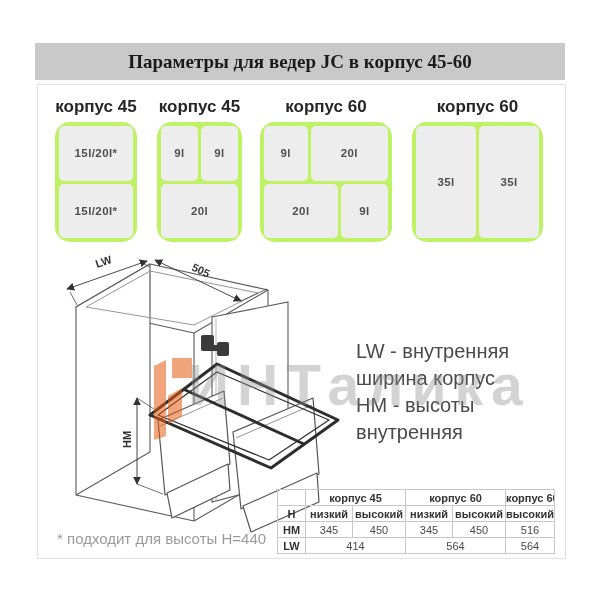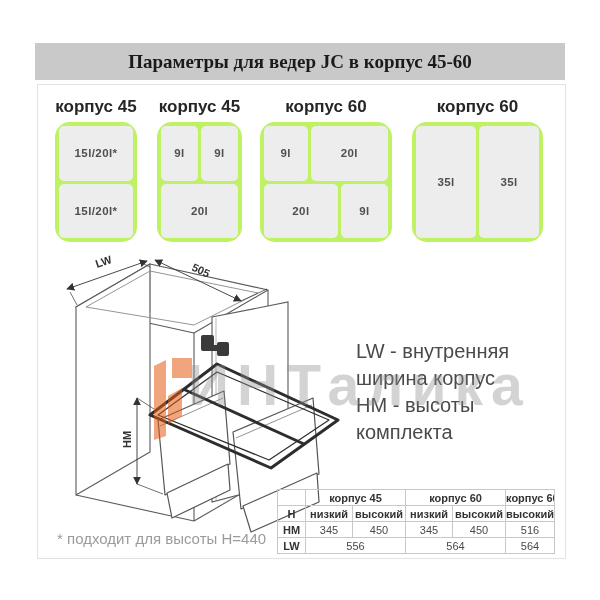--- a/index.html
+++ b/index.html
@@ -144,21 +144,21 @@
       <line x1="82" y1="146" x2="99" y2="157" stroke-width="0.7"></line>
       <line x1="82" y1="232" x2="108" y2="242" stroke-width="0.7"></line>
       <text transform="translate(76,196) rotate(-90)" font-size="11" font-weight="600" fill="#333" stroke="none">HM</text>
     </g>
   </svg>
 
   <div class="legend">
     <div>LW - внутренняя</div>
     <div>ширина корпус</div>
     <div>HM - высоты</div>
-    <div>комплекта</div>
+    <div>внутренняя</div>
   </div>
 
   <svg class="wm-logo" width="46" height="84" viewBox="0 0 46 84">
     <polygon points="6,10 18,4 18,80 6,84" fill="#e65c13"></polygon>
     <rect x="24" y="2" width="20" height="20" fill="#e65c13"></rect>
     <polygon points="20,40 34,32 34,60 20,68" fill="#e65c13"></polygon>
   </svg>
   <div class="wm-text">ИНТалика</div>
 
   <table class="spec">
@@ -188,21 +188,21 @@
     <tr>
       <th>HM</th>
       <td>345</td>
       <td>450</td>
       <td>345</td>
       <td>450</td>
       <td>516</td>
     </tr>
     <tr>
       <th>LW</th>
-      <td colspan="2">556</td>
+      <td colspan="2">414</td>
       <td colspan="2">564</td>
       <td>564</td>
     </tr>
   </tbody>
     </table>
 
   <div class="footnote">* подходит для высоты H=440</div>
 
 </div>
 

